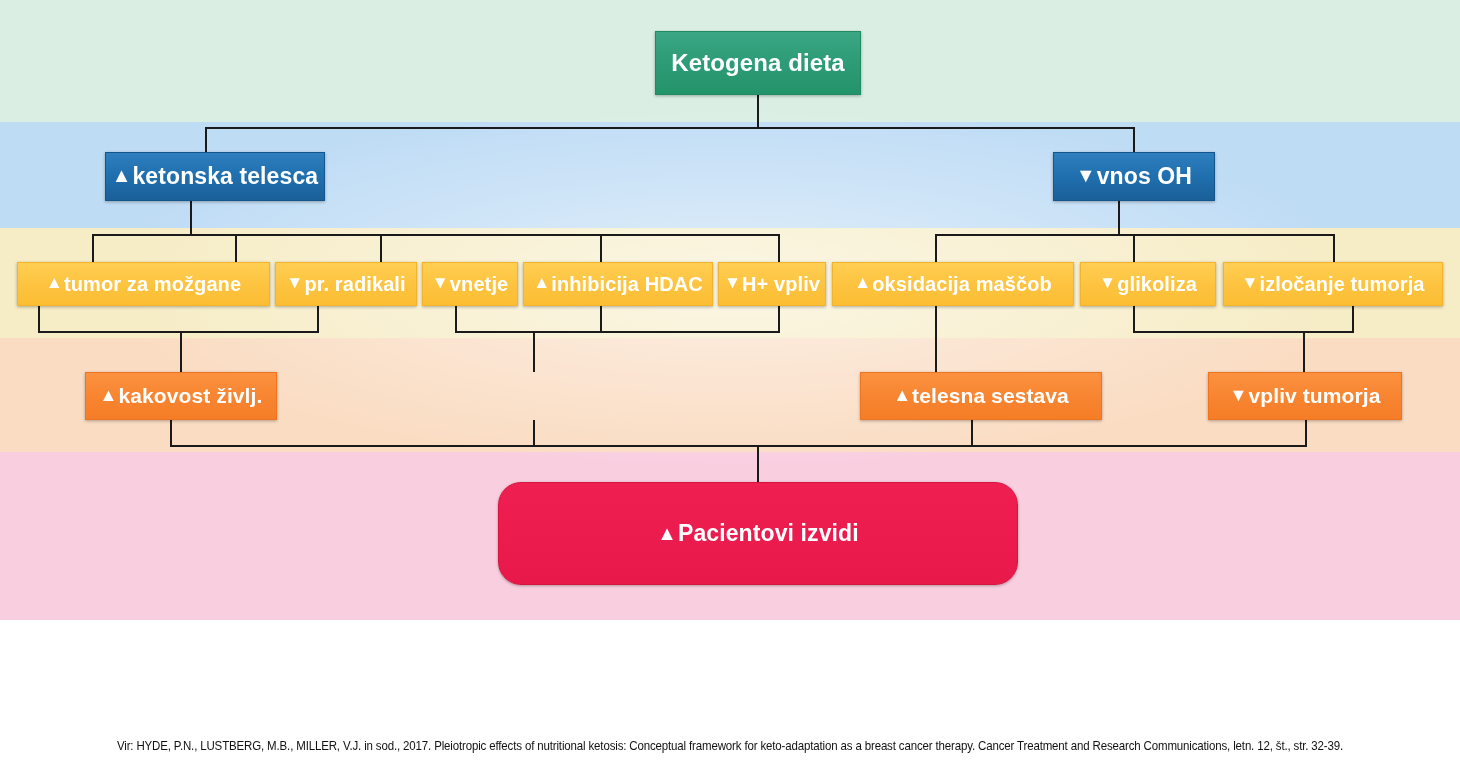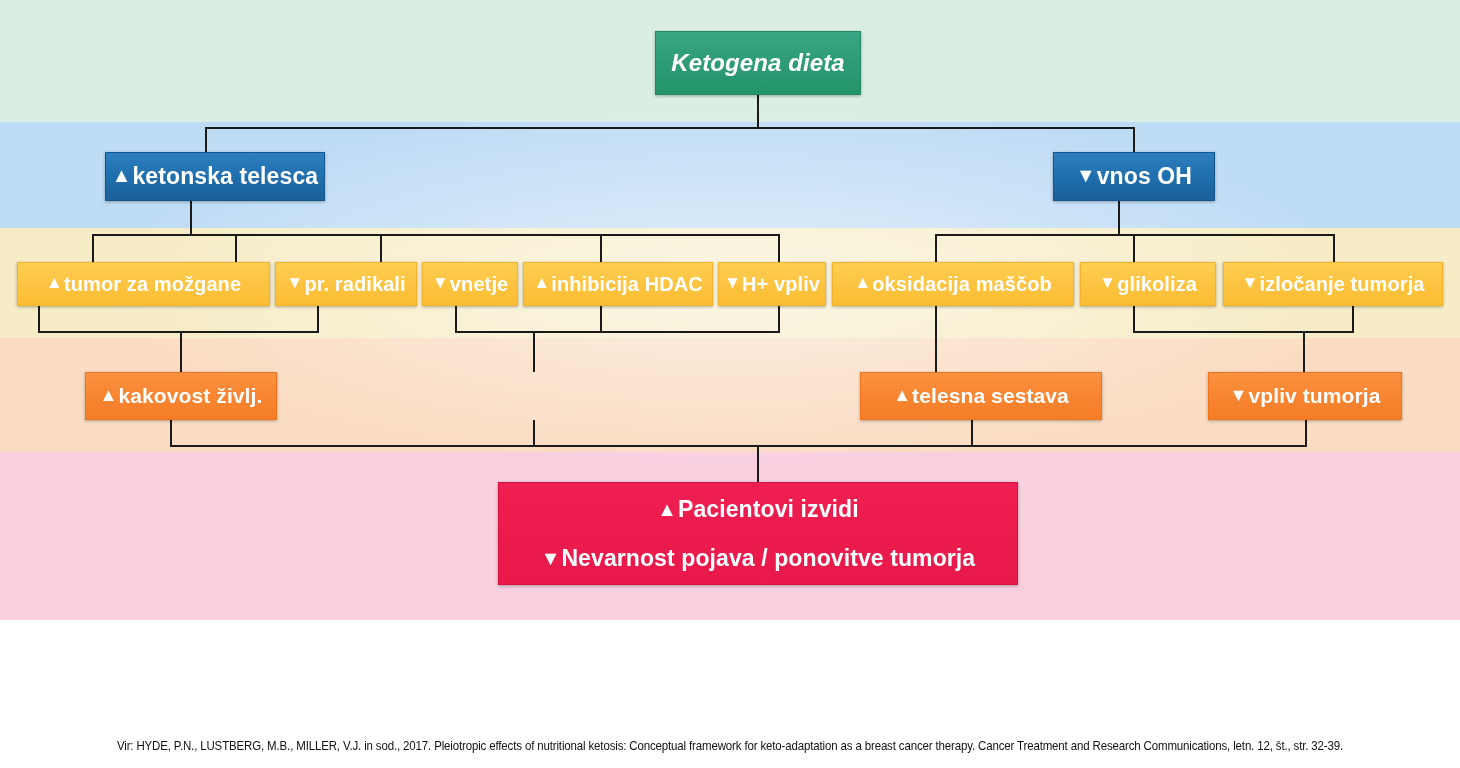--- a/index.html
+++ b/index.html
@@ -147,21 +147,21 @@
   <div class="ln lh" style="left:1133px;top:331px;width:221px;"></div>
   <div class="ln lv" style="left:1303px;top:331px;height:41px;"></div>
 
   <div class="ln lv" style="left:170px;top:420px;height:26px;"></div>
   <div class="ln lv" style="left:533px;top:420px;height:26px;"></div>
   <div class="ln lv" style="left:971px;top:420px;height:26px;"></div>
   <div class="ln lv" style="left:1305px;top:420px;height:26px;"></div>
   <div class="ln lh" style="left:170px;top:445px;width:1137px;"></div>
   <div class="ln lv" style="left:757px;top:445px;height:37px;"></div>
 
-  <div class="box b-green" style="left:655px;top:31px;width:206px;height:64px;font-style:italic;">
+  <div class="box b-green" style="left:655px;top:31px;width:206px;height:64px;">
     <span>Ketogena dieta</span>
   </div>
 
   <div class="box b-blue" style="left:105px;top:152px;width:220px;height:49px;">
     <span class="arw">▲</span>
     <span>ketonska telesca</span>
   </div>
   <div class="box b-blue" style="left:1053px;top:152px;width:162px;height:49px;">
     <span class="arw">▼</span>
     <span>vnos OH</span>
@@ -206,25 +206,22 @@
   </div>
   <div class="box b-orange" style="left:860px;top:372px;width:242px;height:48px;">
     <span class="arw">▲</span>
     <span>telesna sestava</span>
   </div>
   <div class="box b-orange" style="left:1208px;top:372px;width:194px;height:48px;">
     <span class="arw">▼</span>
     <span>vpliv tumorja</span>
   </div>
 
-  <div class="box b-pink" style="left:498px;top:482px;width:520px;height:103px;">
+  <div class="box b-pink" style="left:498px;top:482px;width:520px;height:103px;border-radius:23px;">
     <span class="pink-line">
       <span class="arw">▲</span><span>Pacientovi izvidi</span>
     </span>
-    <span class="pink-line">
-      <span class="arw">▼</span><span>Nevarnost pojava / ponovitve tumorja</span>
-    </span>
   </div>
 
 
   <div id="citation">Vir: HYDE, P.N., LUSTBERG, M.B., MILLER, V.J. in sod., 2017. Pleiotropic effects of nutritional ketosis: Conceptual framework for keto-adaptation as a breast cancer therapy. Cancer Treatment and Research Communications, letn. 12, št., str. 32-39.</div>
 
 </div>
 
 </body></html>

